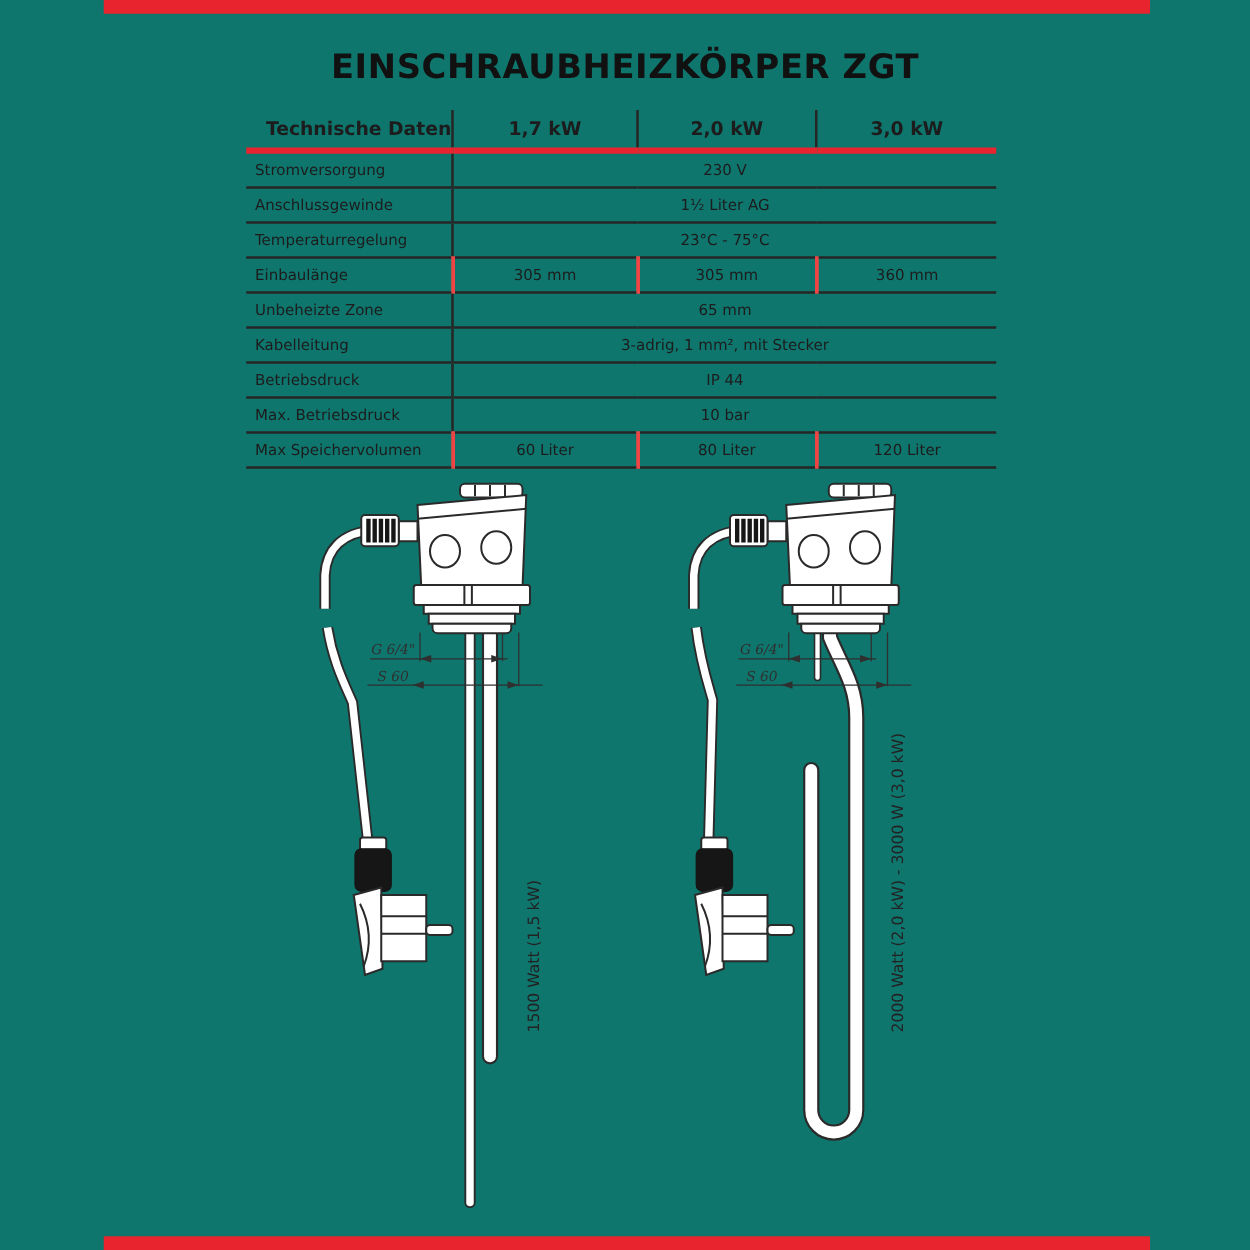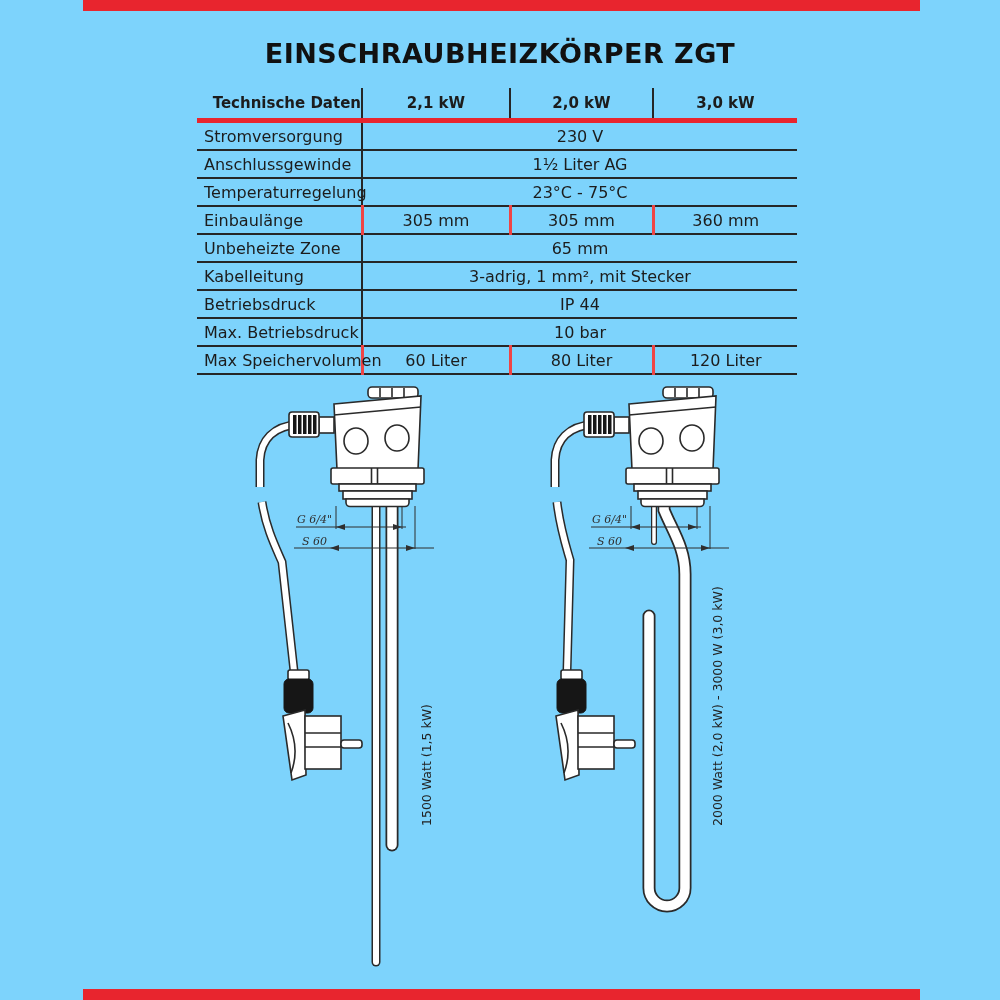--- a/index.html
+++ b/index.html
@@ -1,32 +1,32 @@
 <!DOCTYPE html>
 <html><head>
 <meta charset="utf-8">
 <style>
   html,body{margin:0;padding:0;background:#ffffff;}
   .page{
-    position:relative;width:1000px;height:1000px;background:#7dd3fc;overflow:hidden;
+    position:relative;width:1000px;height:1000px;background:#0f766e;overflow:hidden;
     font-family:"DejaVu Sans","Liberation Sans",sans-serif;color:#1c1c1c;
   }
   .accent-bar{position:absolute;left:83px;width:837px;height:11px;background:#e8252e;}
   .accent-bar.top{top:0;}
   .accent-bar.bottom{top:989px;}
   .doc-title{
     position:absolute;top:38px;left:0;width:100%;text-align:center;
     font-size:27px;font-weight:bold;letter-spacing:.5px;color:#111;
   }
   table.datatable{
     position:absolute;left:197px;top:88px;width:600px;
     border-collapse:collapse;table-layout:fixed;
   }
   .datatable th,.datatable td{
-    padding:0;height:26px;font-size:16px;vertical-align:middle;white-space:nowrap;
+    padding:0;height:26px;font-size:12px;vertical-align:middle;white-space:nowrap;
   }
   .datatable thead th{height:30px;font-size:15px;font-weight:bold;border-bottom:5px solid #e8252e;}
   .datatable thead th:first-child{text-align:right;padding-left:7px;}
   .datatable th:first-child,.datatable td:first-child{border-right:2px solid #262626;}
   .datatable thead th:not(:first-child){border-left:2px solid #262626;text-align:center;}
   .datatable tbody td{border-top:2px solid #262626;}
   .datatable tbody tr:last-child td{border-bottom:2px solid #262626;}
   .datatable td.c-label{text-align:left;padding-left:7px;}
   .datatable td.c-span{text-align:center;}
   .datatable td.c-val{text-align:center;border-left:3px solid #ef4444;}
@@ -55,21 +55,21 @@
   <table class="datatable">
     <colgroup>
       <col style="width:165px">
         <col style="width:148px">
         <col style="width:143px">
         <col style="width:144px">
     </colgroup>
     <thead>
       <tr>
         <th>Technische Daten</th>
-        <th>2,1 kW</th>
+        <th>1,7 kW</th>
         <th>2,0 kW</th>
         <th>3,0 kW</th>
       </tr>
     </thead>
     <tbody>
         <tr>
           <td class="c-label">Stromversorgung</td>
           <td colspan="3" class="c-span">230 V</td>
         </tr>
         <tr>

